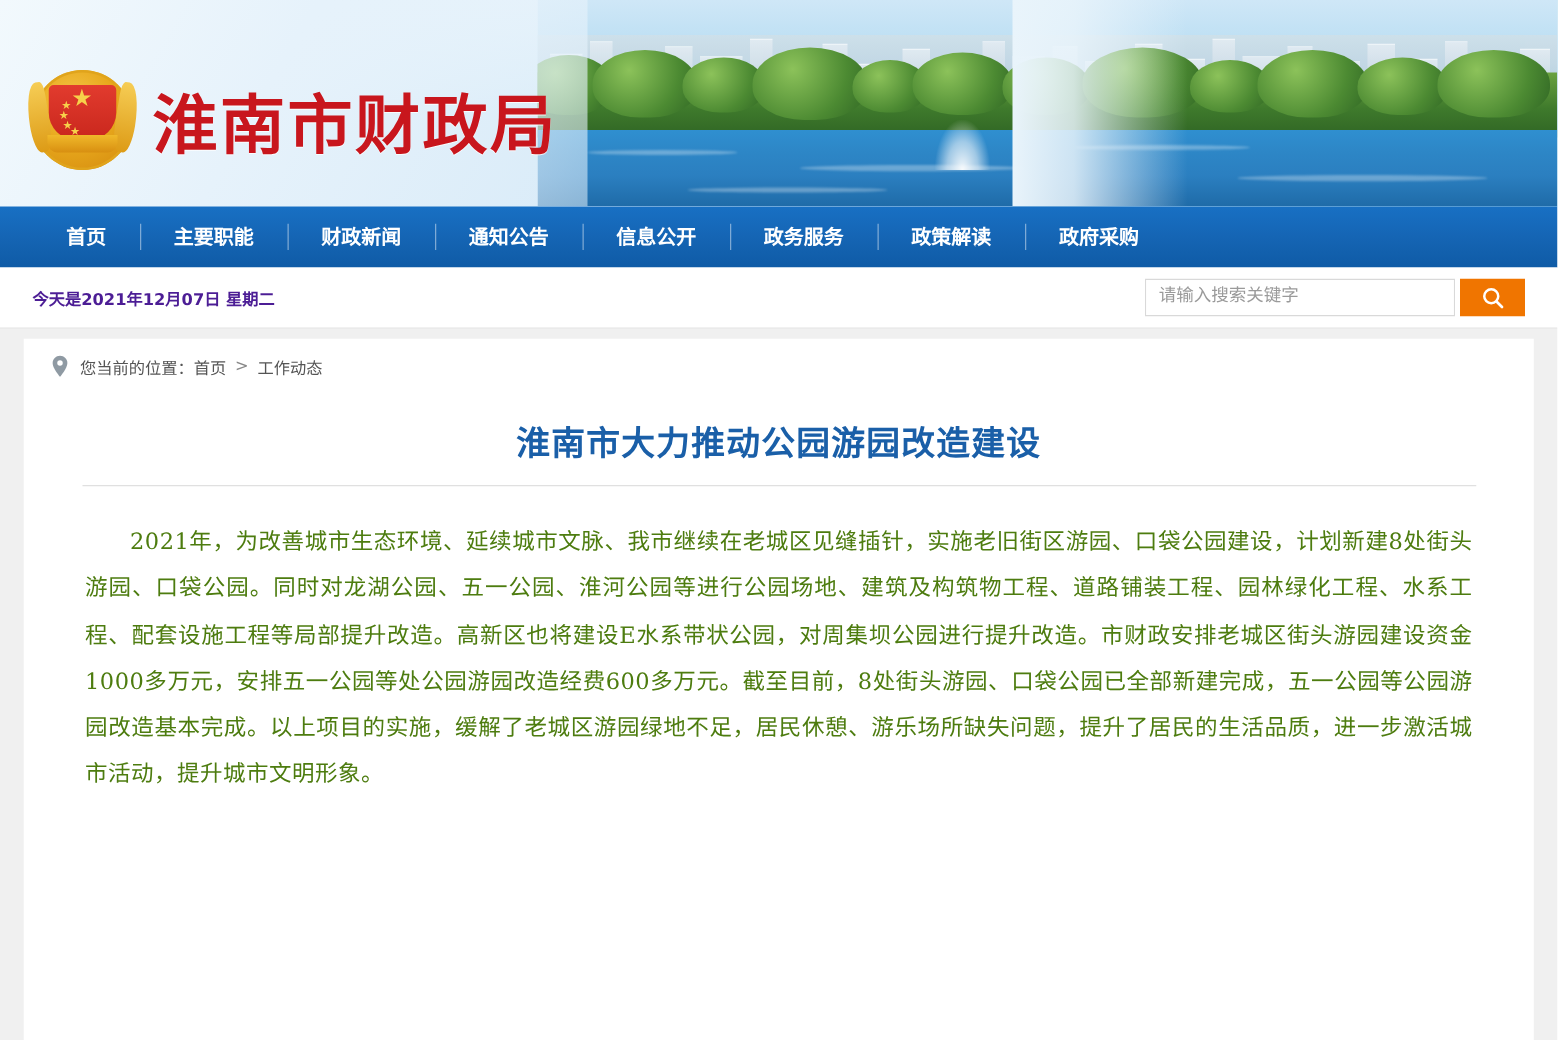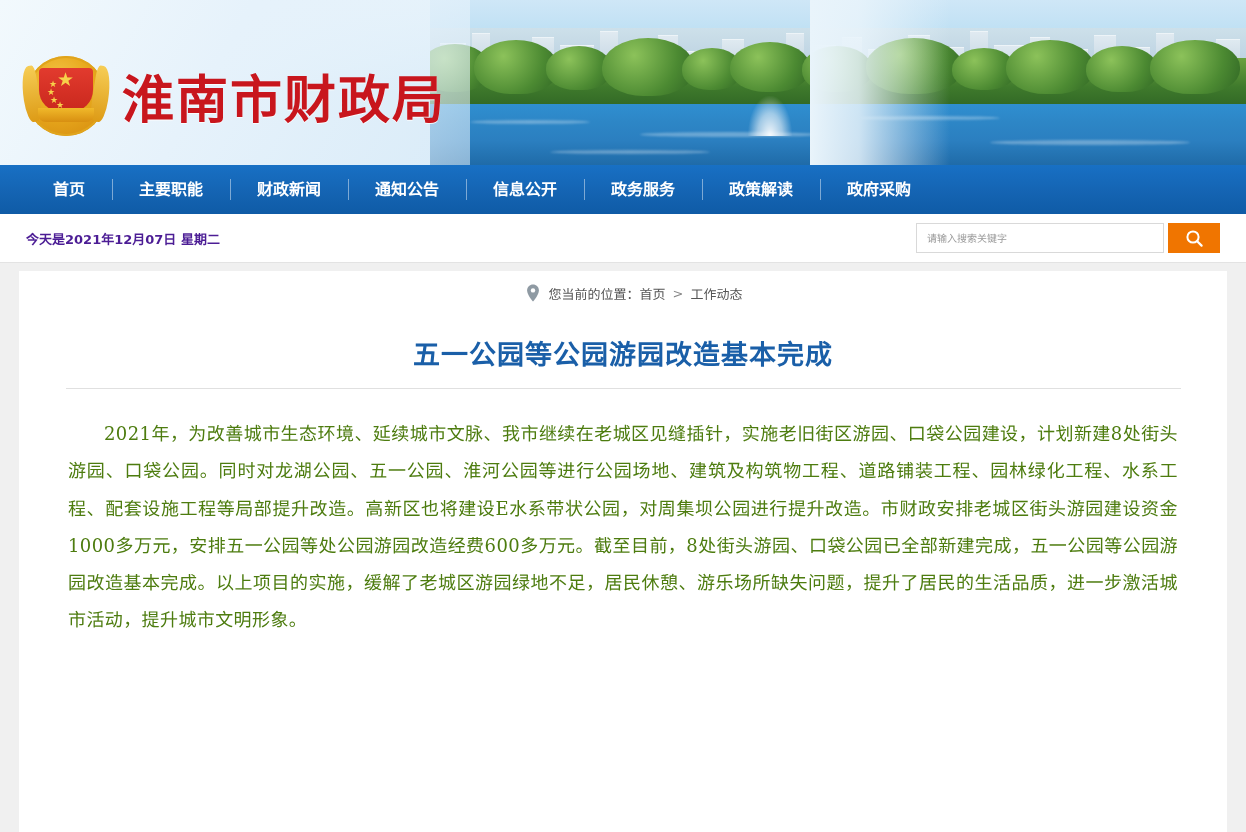--- a/index.html
+++ b/index.html
@@ -187,21 +187,21 @@
     width: 248px; height: 30px;
     border: 1px solid #d9d9d9;
     background: #fff;
     box-sizing: border-box;
   }
   .search-box input {
     width: 100%; height: 100%;
     border: 0; outline: 0;
     padding: 0 10px;
     box-sizing: border-box;
-    font-size: 10px;
+    font-size: 14px;
     color: #8b5cf6;
     font-family: Liberation Serif, serif;
   }
   .search-box input::placeholder { color: #9a9a9a; }
   .search-btn {
     position: absolute;
     right: 26px; top: 9px;
     width: 52px; height: 30px;
     background: #f07500;
     border: 0;
@@ -230,21 +230,20 @@
     position: relative;
   }
   .breadcrumb {
     display: flex;
     align-items: center;
     height: 44px;
     padding-left: 22px;
     font-size: 13px;
     color: #555;
     font-family: "DejaVu Sans", "Liberation Sans", sans-serif;
-    justify-content: center;
   }
   .pin-icon {
     width: 14px; height: 18px;
     margin-right: 9px;
     display: inline-block;
   }
   .breadcrumb a {
     color: #555;
     text-decoration: none;
   }
@@ -406,20 +405,20 @@
           <path d="M7 0.6C3.7 0.6 1.1 3.2 1.1 6.4c0 4.4 5.9 11 5.9 11s5.9-6.6 5.9-11C12.9 3.2 10.3 0.6 7 0.6z" fill="#8f9aa3"></path>
           <circle cx="7" cy="6.4" r="2.2" fill="#ffffff"></circle>
         </svg>
       </span>
       <span>您当前的位置：</span>
       <a href="#">首页</a>
       <span class="sep">&gt;</span>
       <a href="#">工作动态</a>
     </div>
 
-    <h1 class="article-title">五一公园等公园游园改造基本完成</h1>
+    <h1 class="article-title">淮南市大力推动公园游园改造建设</h1>
 
 
     <div class="divider"></div>
 
     <div class="article-body">2021年，为改善城市生态环境、延续城市文脉、我市继续在老城区见缝插针，实施老旧街区游园、口袋公园建设，计划新建8处街头游园、口袋公园。同时对龙湖公园、五一公园、淮河公园等进行公园场地、建筑及构筑物工程、道路铺装工程、园林绿化工程、水系工程、配套设施工程等局部提升改造。高新区也将建设E水系带状公园，对周集坝公园进行提升改造。市财政安排老城区街头游园建设资金1000多万元，安排五一公园等处公园游园改造经费600多万元。截至目前，8处街头游园、口袋公园已全部新建完成，五一公园等公园游园改造基本完成。以上项目的实施，缓解了老城区游园绿地不足，居民休憩、游乐场所缺失问题，提升了居民的生活品质，进一步激活城市活动，提升城市文明形象。</div>
   </div>
 </div>
 
 </body></html>

